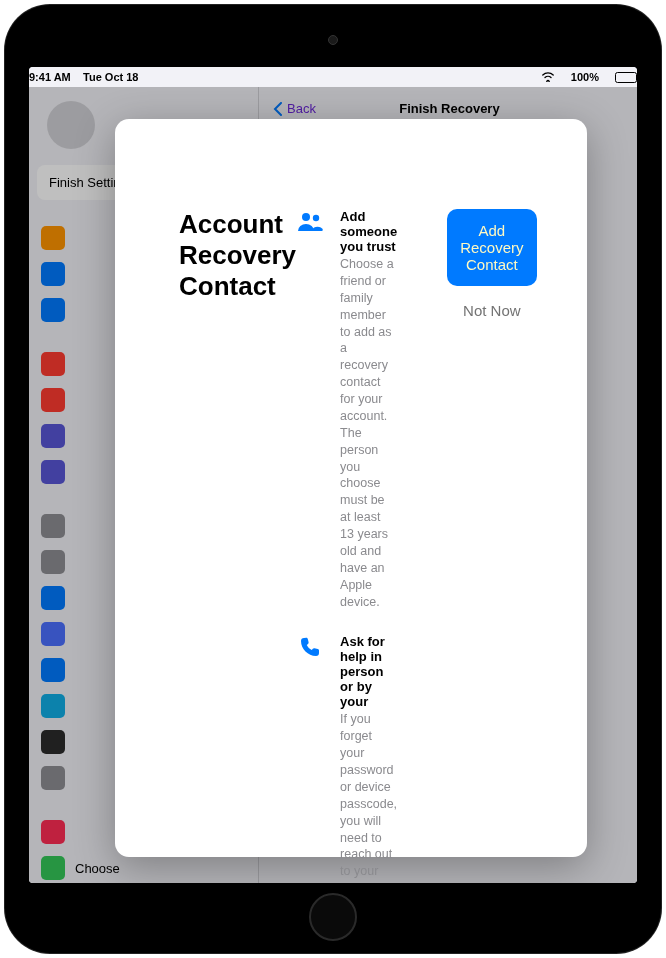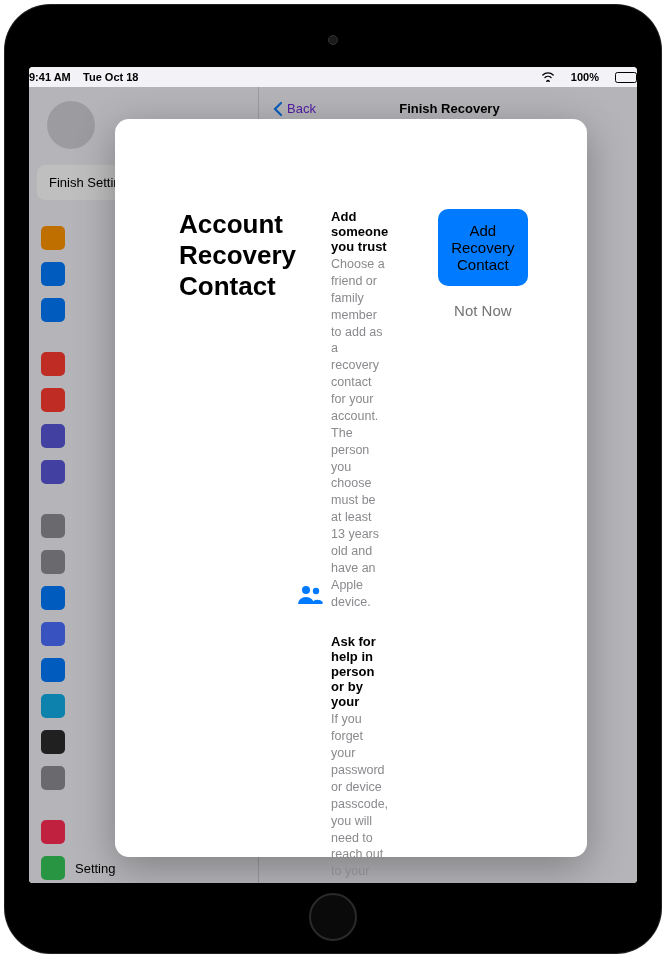--- a/index.html
+++ b/index.html
@@ -147,23 +147,22 @@
     .modal-title {
       font-size: 26px;
       font-weight: 700;
       text-align: left;
       margin-left: 24px;
       margin-bottom: 40px;
     }
     .modal-items { flex: 1; }
     .modal-item {
       display: flex;
-      gap: 7px;
+      gap: 16px;
       margin-bottom: 24px;
-      align-items: flex-end;
     }
     .modal-item-icon {
       width: 28px;
       height: 28px;
       color: #007aff;
       flex-shrink: 0;
       display: flex;
       align-items: flex-start;
       justify-content: center;
       padding-top: 2px;
@@ -183,21 +182,21 @@
     .modal-buttons {
       display: flex;
       flex-direction: column;
       align-items: center;
       gap: 12px;
       padding: 0 50px;
     }
     .primary-btn {
       width: 100%;
       background: #007aff;
-      color: #000000;
+      color: #fef9c3;
       border: none;
       font-size: 15px;
       font-weight: 500;
       padding: 13px;
       border-radius: 10px;
       cursor: pointer;
     }
     .secondary-btn {
       background: transparent;
       color: #737373;
@@ -315,21 +314,21 @@
               <div class="sidebar-item">
                 <div class="app-icon" style="background: rgb(142, 142, 147);"></div>
               </div>
             </div>
             <div class="sidebar-group">
               <div class="sidebar-item">
                 <div class="app-icon" style="background: rgb(255, 45, 85);"></div>
               </div>
               <div class="sidebar-item">
                 <div class="app-icon" style="background: rgb(52, 199, 89);"></div>
-                <span>Setting</span>
+                <span>Choose</span>
               </div>
             </div>
           </div>
       </div>
 
       <div class="main">
         <div class="main-header">
           <span class="back-btn">
             <svg width="10" height="14" viewBox="0 0 10 14">
                 <path d="M8 1 L2 7 L8 13" stroke="#007aff" stroke-width="2" fill="none" stroke-linecap="round"></path>

